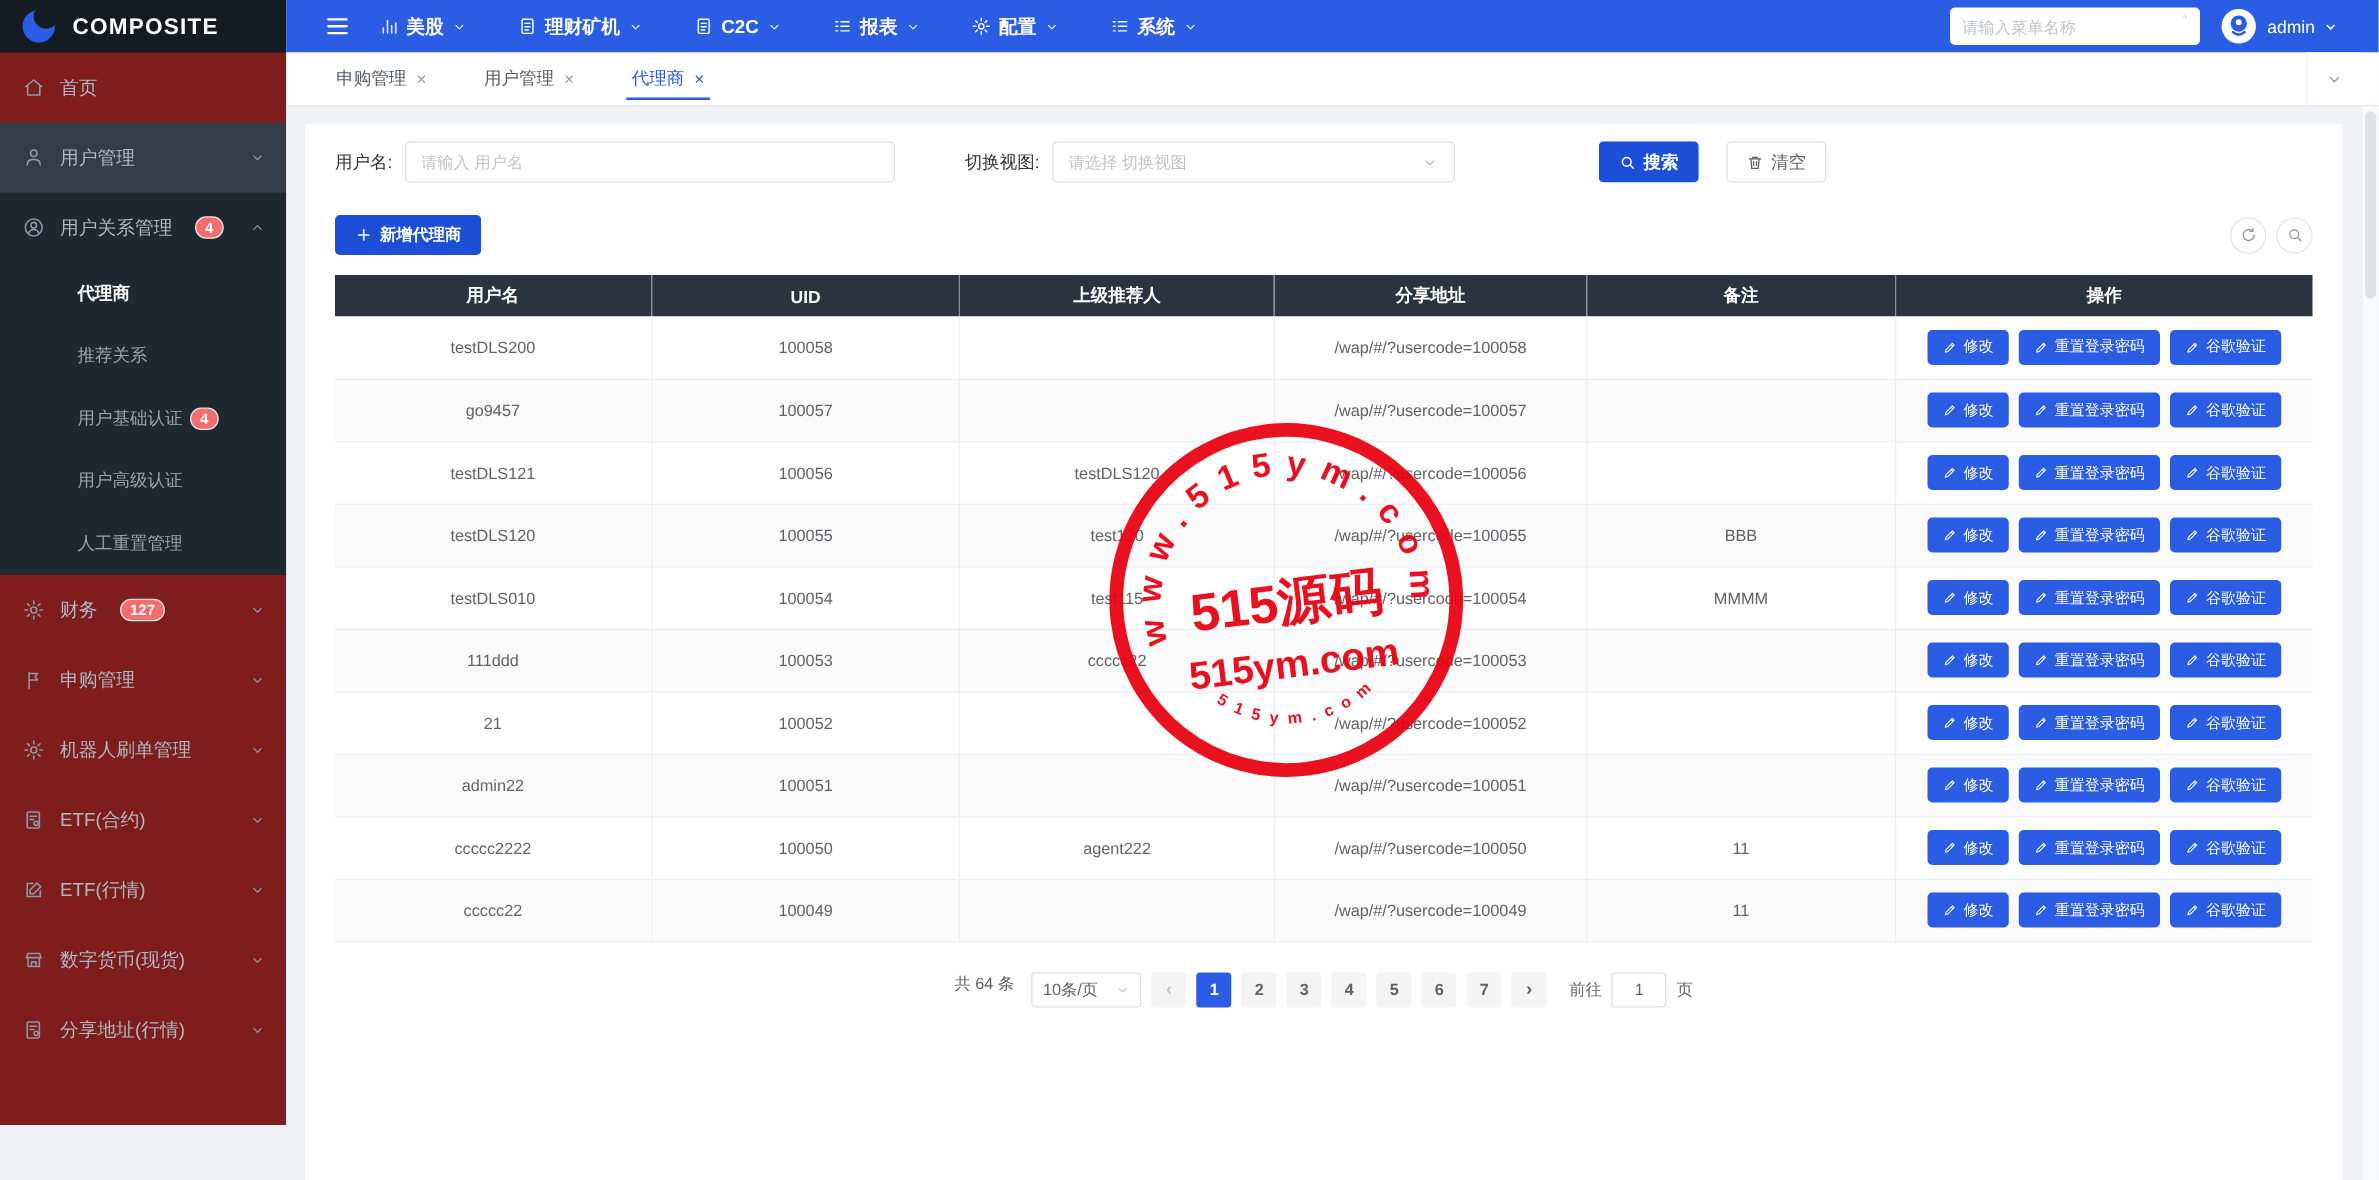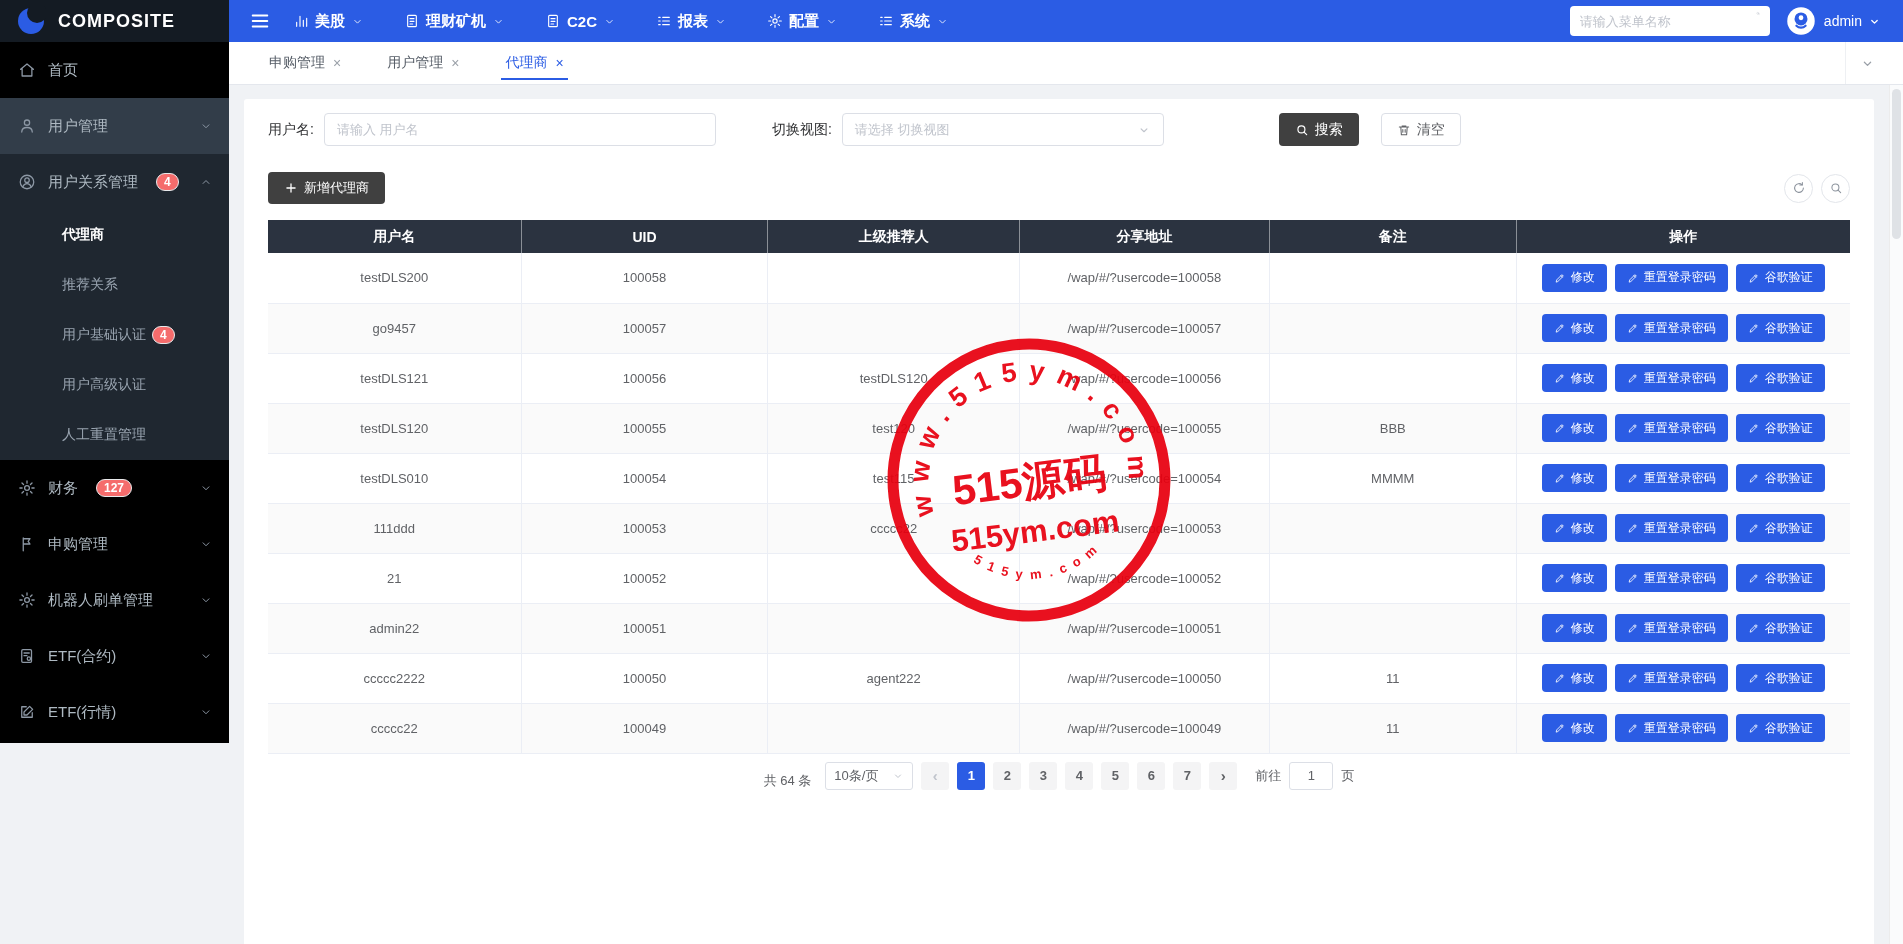--- a/index.html
+++ b/index.html
@@ -1,41 +1,41 @@
 <!DOCTYPE html>
 <html><head>
 <meta charset="utf-8">
 <style>
   * { margin:0; padding:0; box-sizing:border-box; }
   html,body { width:1903px; height:944px; overflow:hidden; background:#f0f2f5;
     font-family:"Liberation Sans","DejaVu Sans",sans-serif; }
   .app { display:flex; width:1903px; height:944px; }
 
   
-  .sidebar { width:229px; height:743px; background:#000000; flex:0 0 229px; overflow:hidden; }
+  .sidebar { width:229px; height:900px; background:#7f1d1d; flex:0 0 229px; overflow:hidden; }
   .logo { height:42px; background:#141b23; display:flex; align-items:center; gap:12px; padding:0 16px; }
   .logo svg { width:30px; height:30px; }
   .logo-text { color:#fff; font-size:18px; font-weight:bold; letter-spacing:1px; }
   .menu-item { height:56px; display:flex; align-items:center; gap:12px; padding:14px 18px;
     color:#aeb9c2; font-size:15px; cursor:pointer; position:relative; }
   .menu-item .mi-icon { width:18px; height:18px; color:#8d98a5; flex:0 0 18px; }
   .menu-item .chev { position:absolute; right:16px; width:14px; height:14px; color:#8d98a5; }
   .menu-item.lit { background:#323d49; }
   .submenu-wrap { background:#1f2730; }
   .submenu-wrap .menu-item { background:transparent; }
   .sub-item { height:50px; display:flex; align-items:center; padding:0 18px 0 62px;
     color:#99a4b0; font-size:14px; cursor:pointer; background:#1f2730; }
   .sub-item.active { color:#fff; font-weight:bold; }
   .badge { background:#f56c6c; color:#fff; font-size:12px; font-weight:bold; border-radius:10px;
     padding:1px 7px; margin-left:6px; border:1px solid #e8eaec; line-height:14px; }
 
   
   .main { flex:1; display:flex; flex-direction:column; position:relative; }
 
-  .navbar { height:42px; background:#2b5ce4; display:flex; align-items:center; color:#fff; padding:0 12px; }
+  .navbar { height:42px; background:#2b5ce4; display:flex; align-items:center; color:#fff; padding:0 22px; }
   .hamburger { width:22px; height:22px; color:#fff; margin:0 22px 0 8px; cursor:pointer; }
   .nav-items { display:flex; align-items:center; gap:40px; }
   .nav-item { display:flex; align-items:center; gap:6px; font-size:15px; font-weight:bold; cursor:pointer; }
   .nav-item svg { width:16px; height:16px; }
   .nav-item .chev { width:13px; height:13px; opacity:.9; }
   .nav-spacer { flex:1; }
   .nav-search { width:200px; height:30px; background:#fff; border-radius:4px; display:flex; 
     padding:0 10px; margin-right:16px; }
   .nav-search input { border:none; outline:none; flex:1; font-size:13px; color:#333;
     font-family:inherit; background:transparent; }
@@ -67,21 +67,21 @@
   .f-input { width:392px; height:33px; border:1px solid #dcdfe6; border-radius:4px; padding:0 12px;
     font-size:13px; color:#333; outline:none; font-family:inherit; }
   .f-input::placeholder, .f-select .ph { color:#c0c4cc; }
   .f-select { width:322px; height:33px; border:1px solid #dcdfe6; border-radius:4px; display:flex;
     align-items:center; padding:0 12px; font-size:13px; cursor:pointer; justify-content:space-between; }
   .f-select .chev { width:14px; height:14px; color:#c0c4cc; }
   .gap1 { width:56px; } .gap2 { width:115px; }
   .btn { display:inline-flex; align-items:center; justify-content:center; gap:6px; border-radius:4px;
     font-size:14px; height:33px; padding:0 15px; cursor:pointer; border:1px solid transparent; font-family:inherit; }
   .btn svg { width:14px; height:14px; }
-  .btn-primary { background:#404040; color:#fff; }
+  .btn-primary { background:#1d4ed8; color:#fff;font-weight:bold; }
   .btn-plain { background:#fff; color:#606266; border-color:#dcdfe6; }
   .btn-clear { margin-left:22px; }
 
   
   .toolbar-row { margin-top:26px; display:flex; align-items:center; }
   .btn-add { height:32px; font-size:13px; }
   .tool-icons { margin-left:auto; display:flex; gap:8px; }
   .circle-btn { width:29px; height:29px; border:1px solid #e3e6eb; border-radius:50%; background:#fff;
     display:flex; align-items:center; justify-content:center; color:#8d949e; cursor:pointer; }
   .circle-btn svg { width:14px; height:14px; }
@@ -94,21 +94,21 @@
   tbody td { height:50px; font-size:13px; color:#606266; text-align:center;
     border:1px solid #ebeef5; border-top:none; }
   tbody td:first-child { border-left:none; } tbody td:last-child { border-right:none; }
   tbody tr:nth-child(even) { background:#fafafa; }
   .act-btn { display:inline-flex; align-items:center; gap:5px; background:#2b5ce4; color:#fff;
     font-size:12px; border:none; border-radius:4px; height:28px; padding:0 12px; margin:0 4px;
     cursor:pointer; font-family:inherit; }
   .act-btn svg { width:12px; height:12px; }
 
   
-  .pagination { margin-top:8px; display:flex; align-items:flex-end; justify-content:center; gap:8px;
+  .pagination { margin-top:24px; display:flex; align-items:flex-start; justify-content:center; gap:8px;
     font-size:13px; color:#606266; }
   .pg-total { margin-right:6px; }
   .pg-size { width:88px; height:28px; border:1px solid #dcdfe6; border-radius:3px; display:flex;
     align-items:center; justify-content:space-between; padding:0 8px; color:#606266; cursor:pointer; }
   .pg-size .chev { width:12px; height:12px; color:#c0c4cc; }
   .pg-btn { min-width:28px; height:28px; border-radius:3px; background:#f4f4f5; color:#606266;
     display:flex; align-items:center; justify-content:center; font-weight:bold; cursor:pointer; font-size:13px; }
   .pg-btn.arrow { background:#f4f4f5; font-size:15px; }
   .pg-btn.disabled { color:#c0c4cc; }
   .pg-btn.active { background:#2b5ce4; color:#fff; }

